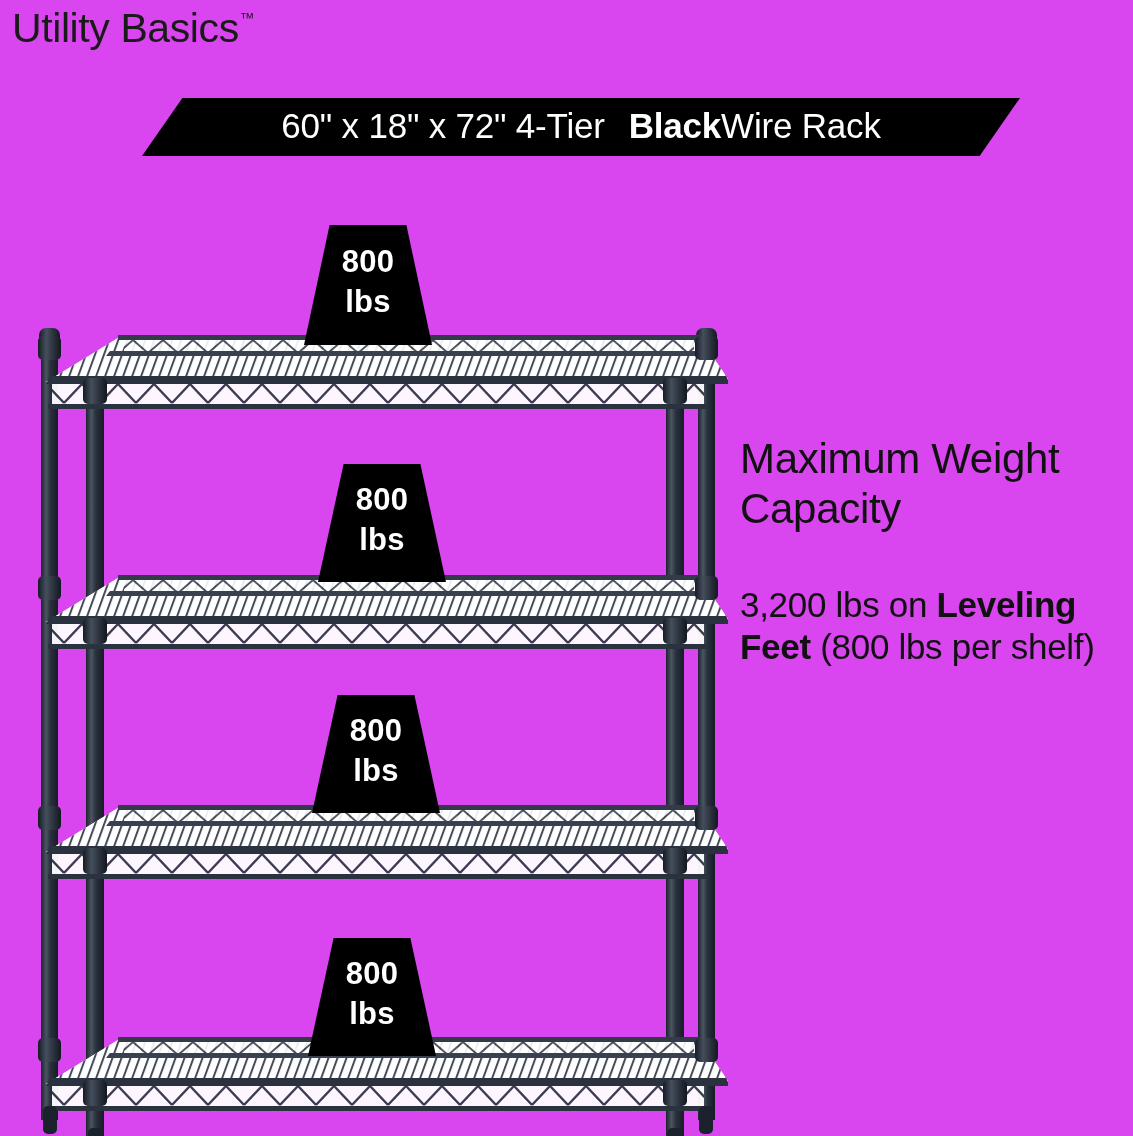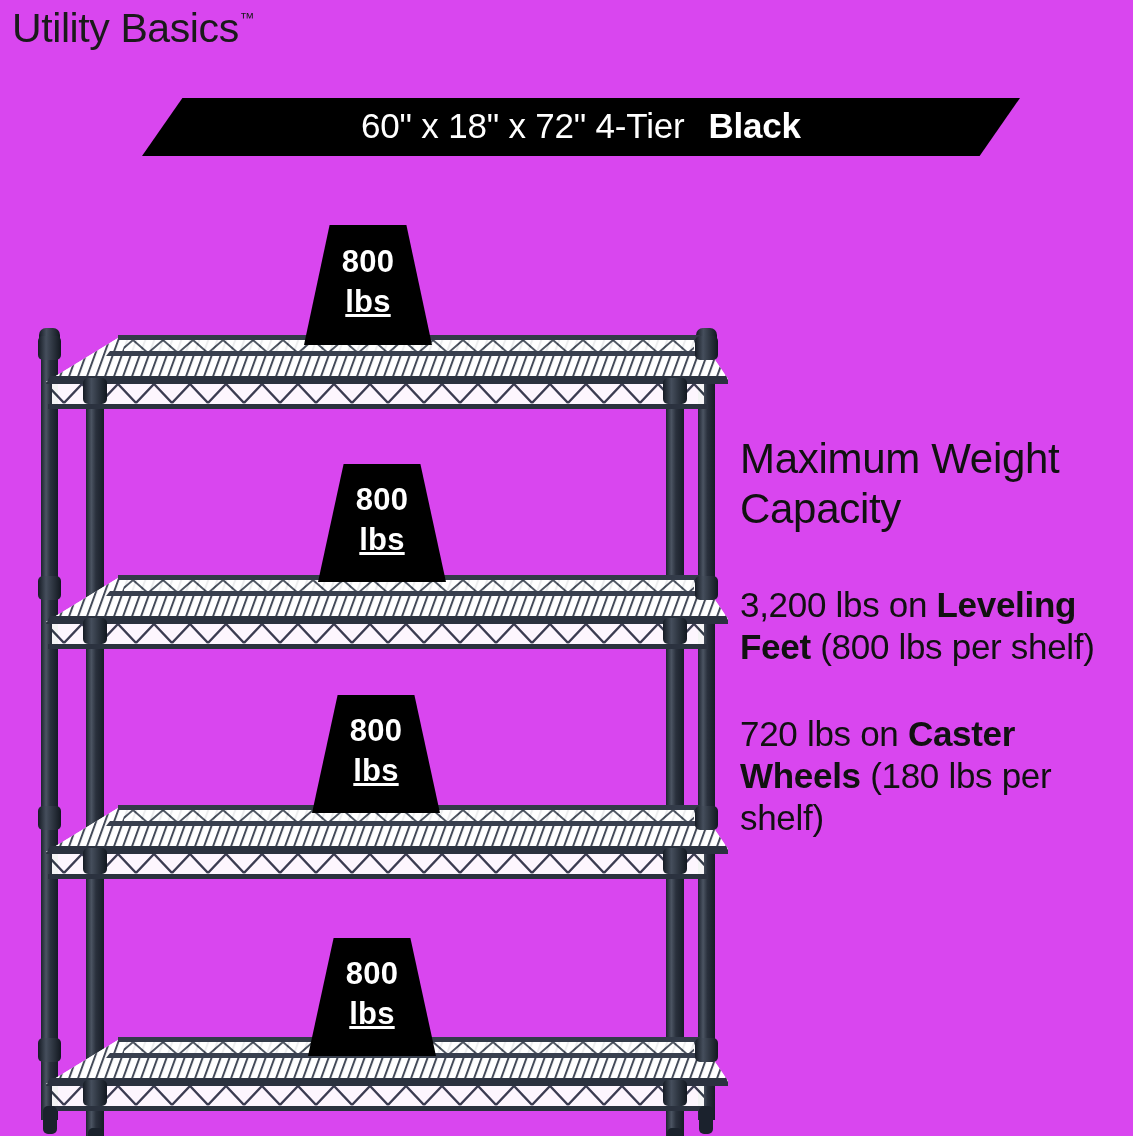--- a/index.html
+++ b/index.html
@@ -115,21 +115,20 @@
     clip-path: polygon(20% 0%, 80% 0%, 100% 100%, 0% 100%);
   }
   .badge .b-num {
     font-size: 31px;
     letter-spacing: 0.2px;
   }
   .badge .b-unit {
     font-size: 31px;
     letter-spacing: 0.2px;
     margin-top: 8px;
-    text-decoration: underline;
   }
 
   
   .info {
     position: absolute;
     left: 740px;
     top: 434px;
     width: 390px;
     color: #111111;
   }
@@ -160,20 +159,21 @@
 
   <div class="brand">
     <span>Utility Basics</span><span class="tm">™</span>
   </div>
 
   <div class="banner-wrap">
     <div class="banner-shape"></div>
     <div class="banner-text">
       <span>60" x 18" x 72" 4-Tier </span>
         <b>Black</b>
+        <span> Wire Rack</span>
     </div>
   </div>
 
   <div class="rack">
     <svg viewBox="0 0 700 836" xmlns="http://www.w3.org/2000/svg">
       <defs>
 
         <pattern id="deckwires" x="0" y="0" width="9" height="40" patternUnits="userSpaceOnUse" patternTransform="skewX(-20)">
           <rect x="0" y="0" width="9" height="40" fill="#ffffff"></rect>
           <rect x="0" y="0" width="2.1" height="40" fill="#39404f"></rect>
@@ -283,18 +283,15 @@
     <span class="b-unit">lbs</span>
   </div>
 
   <div class="info">
     <p class="info-heading">Maximum Weight Capacity</p>
     <div class="gap-1"></div>
     <p class="info-para">
       <span>3,200 lbs on </span><b>Leveling Feet</b><span> (800 lbs per shelf)</span>
     </p>
     <div class="gap-2"></div>
-    <p class="info-para">
-      <span>720 lbs on </span><b>Caster Wheels</b><span> (180 lbs per shelf)</span>
-    </p>
   </div>
 
 </div>
 
 </body></html>

